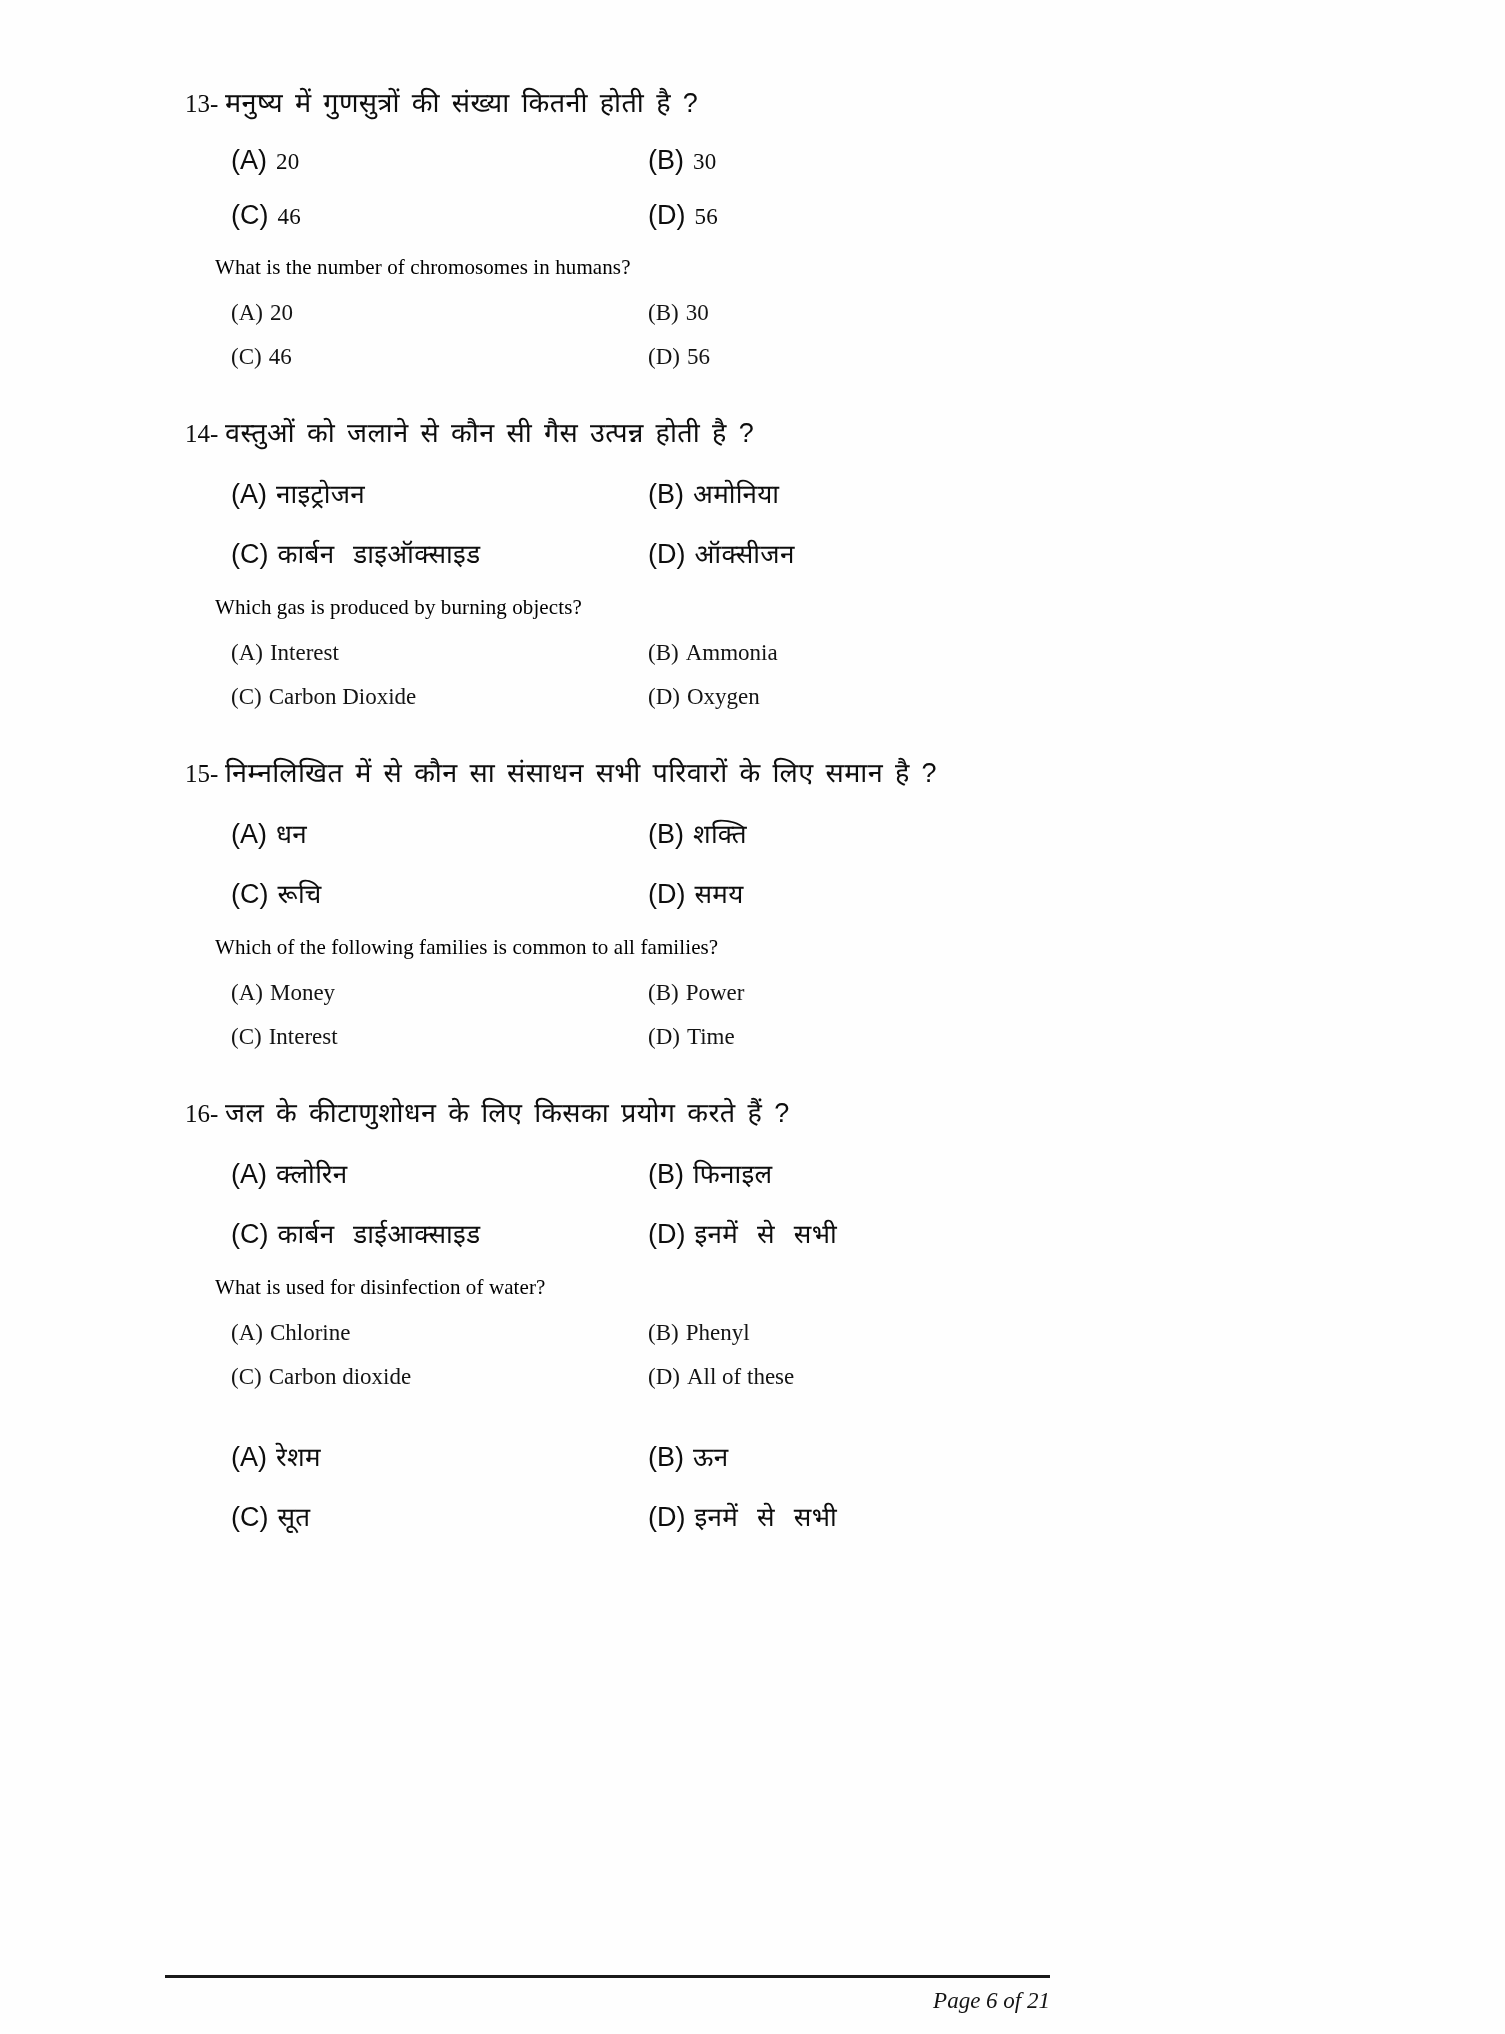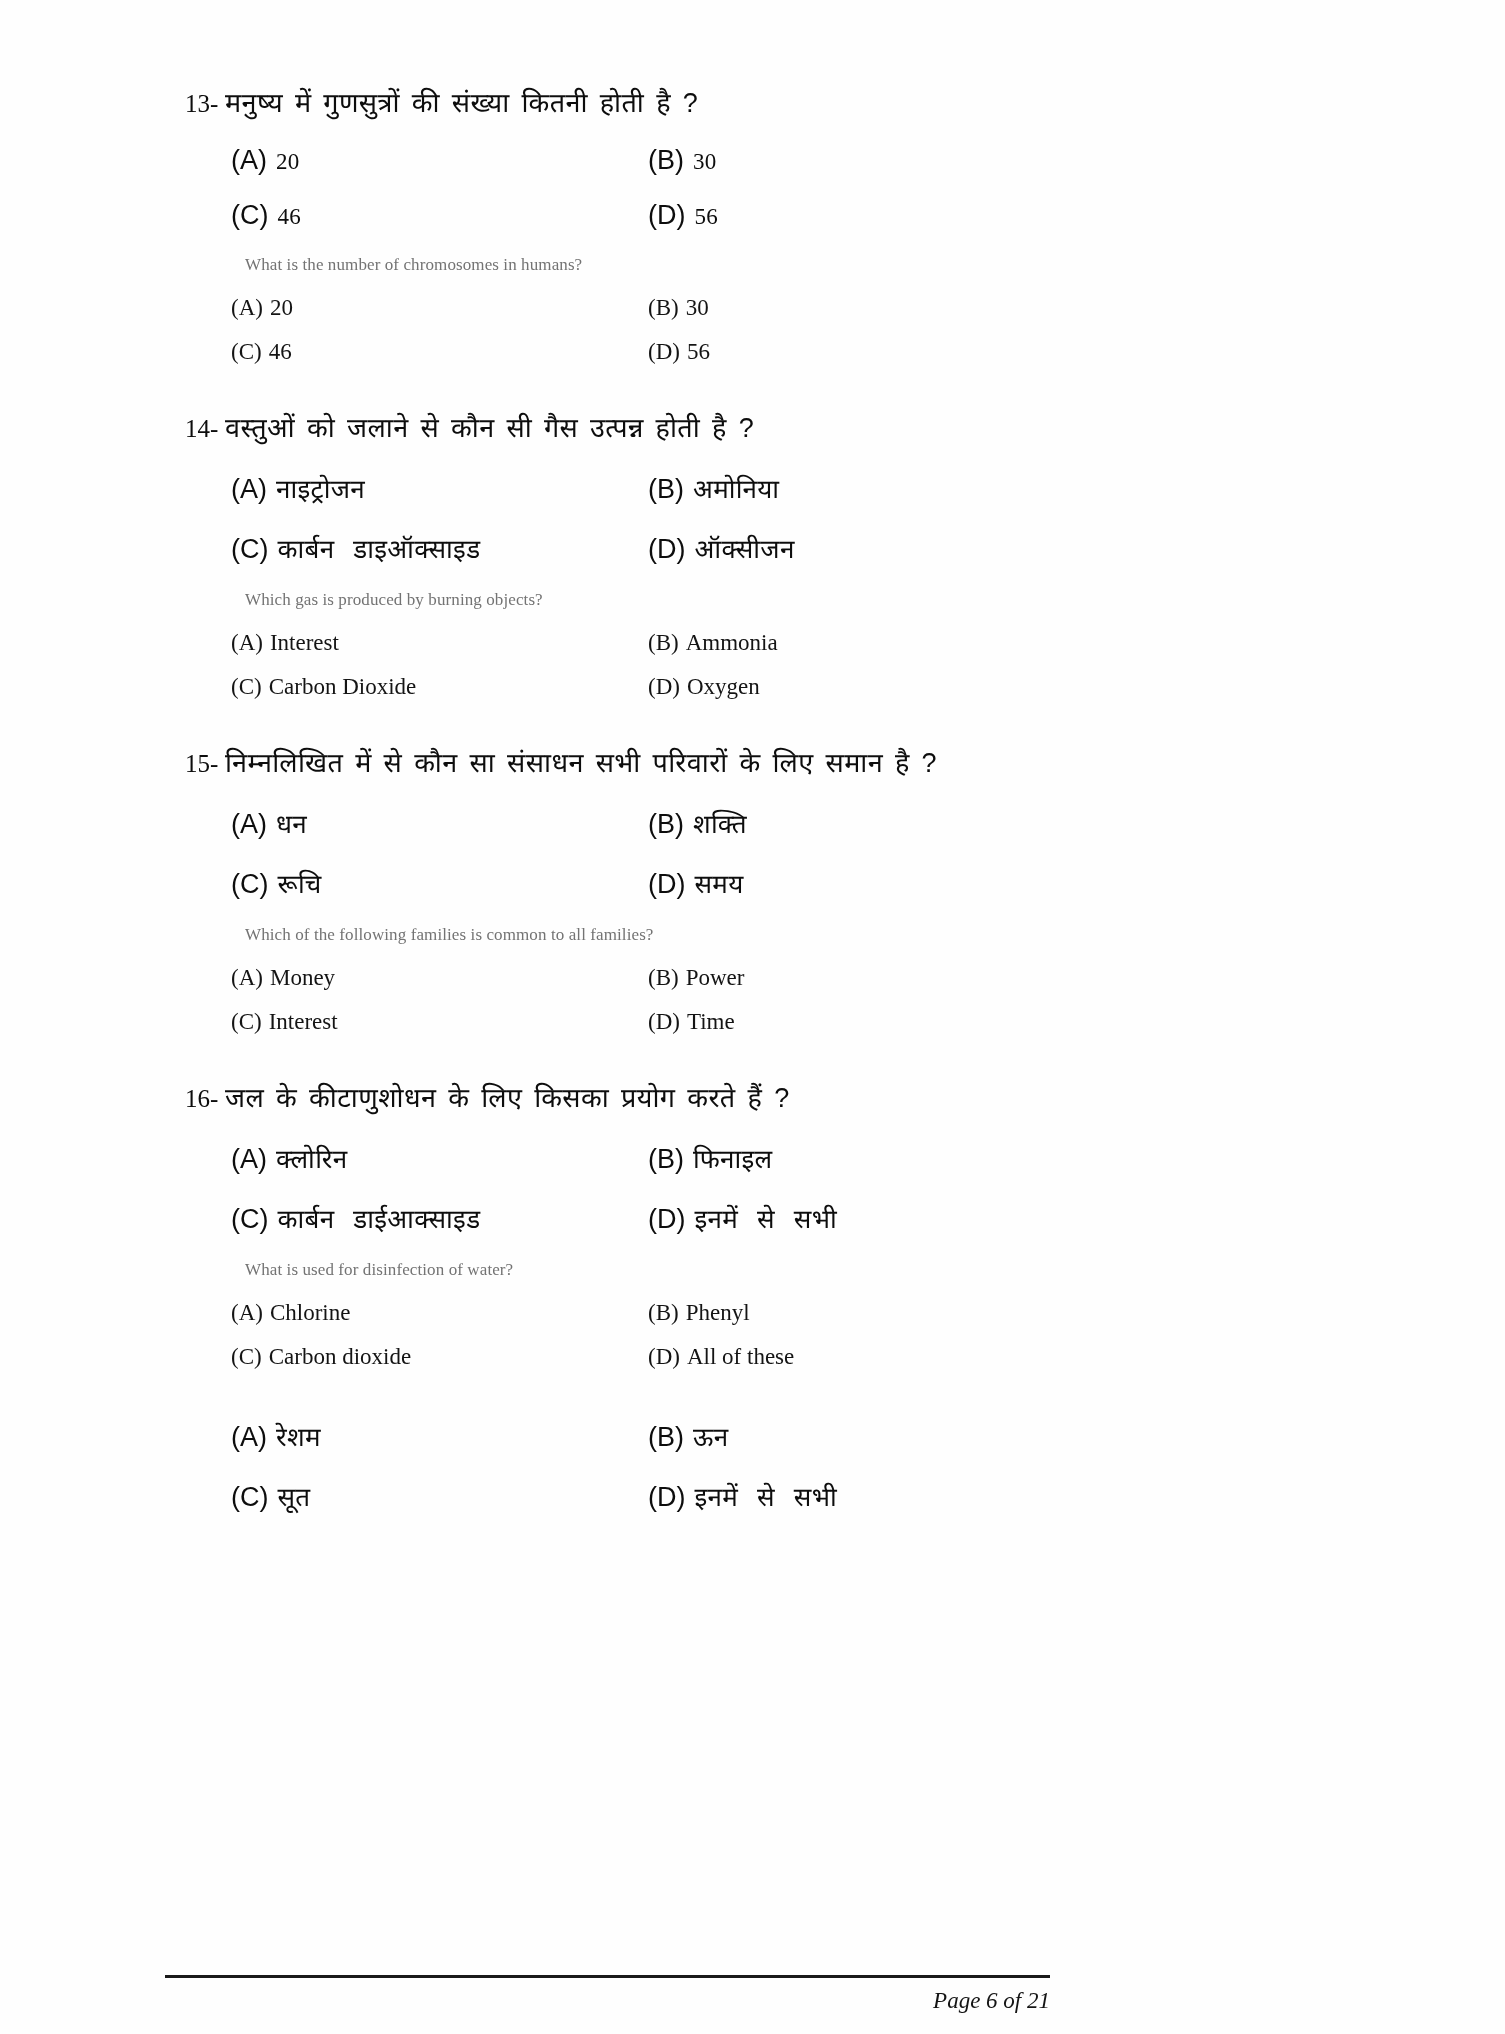--- a/index.html
+++ b/index.html
@@ -100,24 +100,24 @@
     color: #141414;
     white-space: nowrap;
   }
   .opt-val-en {
     font-family: "Liberation Serif", "DejaVu Serif", serif;
     font-size: 23px;
     color: #141414;
   }
 
   .q-eng-line {
-    margin-left: 60px;
-    font-family: "Liberation Serif", "DejaVu Serif", serif;
-    font-size: 17px;
-    color: #737373;
+    margin-left: 30px;
+    font-family: "Liberation Serif", "DejaVu Serif", serif;
+    font-size: 21px;
+    color: #000000;
     margin-bottom: 20px;
     letter-spacing: 0.1px;
   }
 
   .spacer-q { height: 30px; }
 
   
   .footer-rule {
     position: absolute;
     left: 165px;

